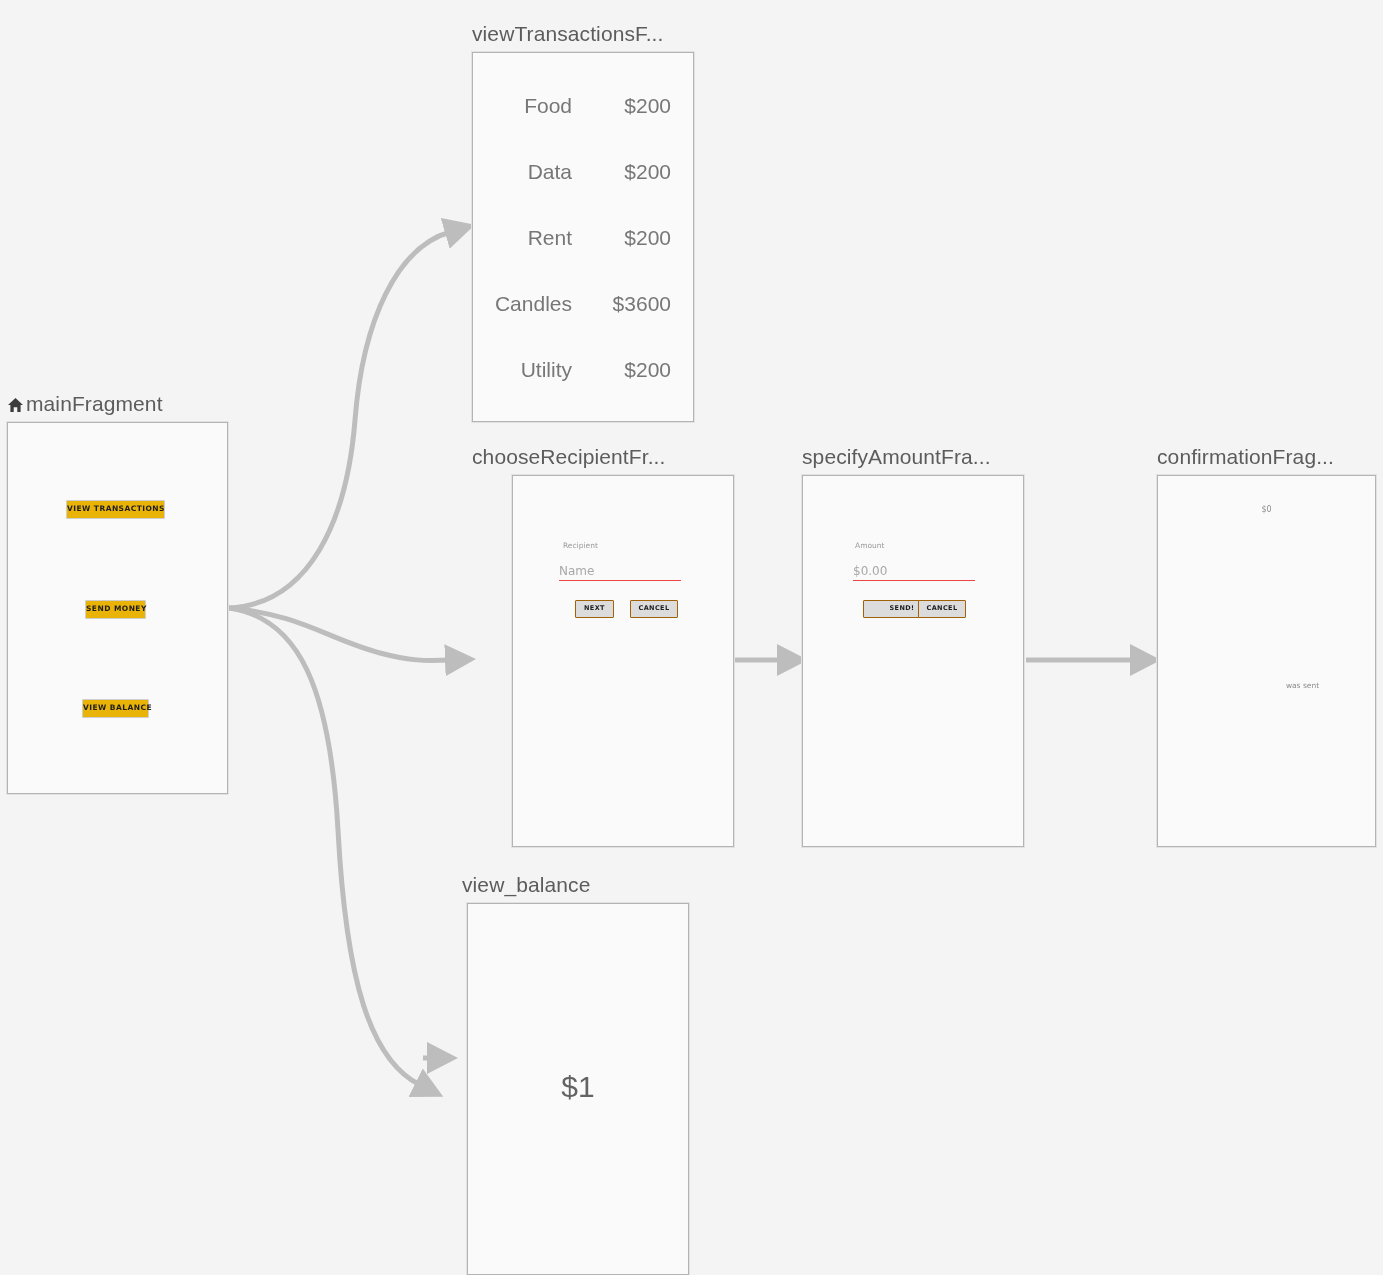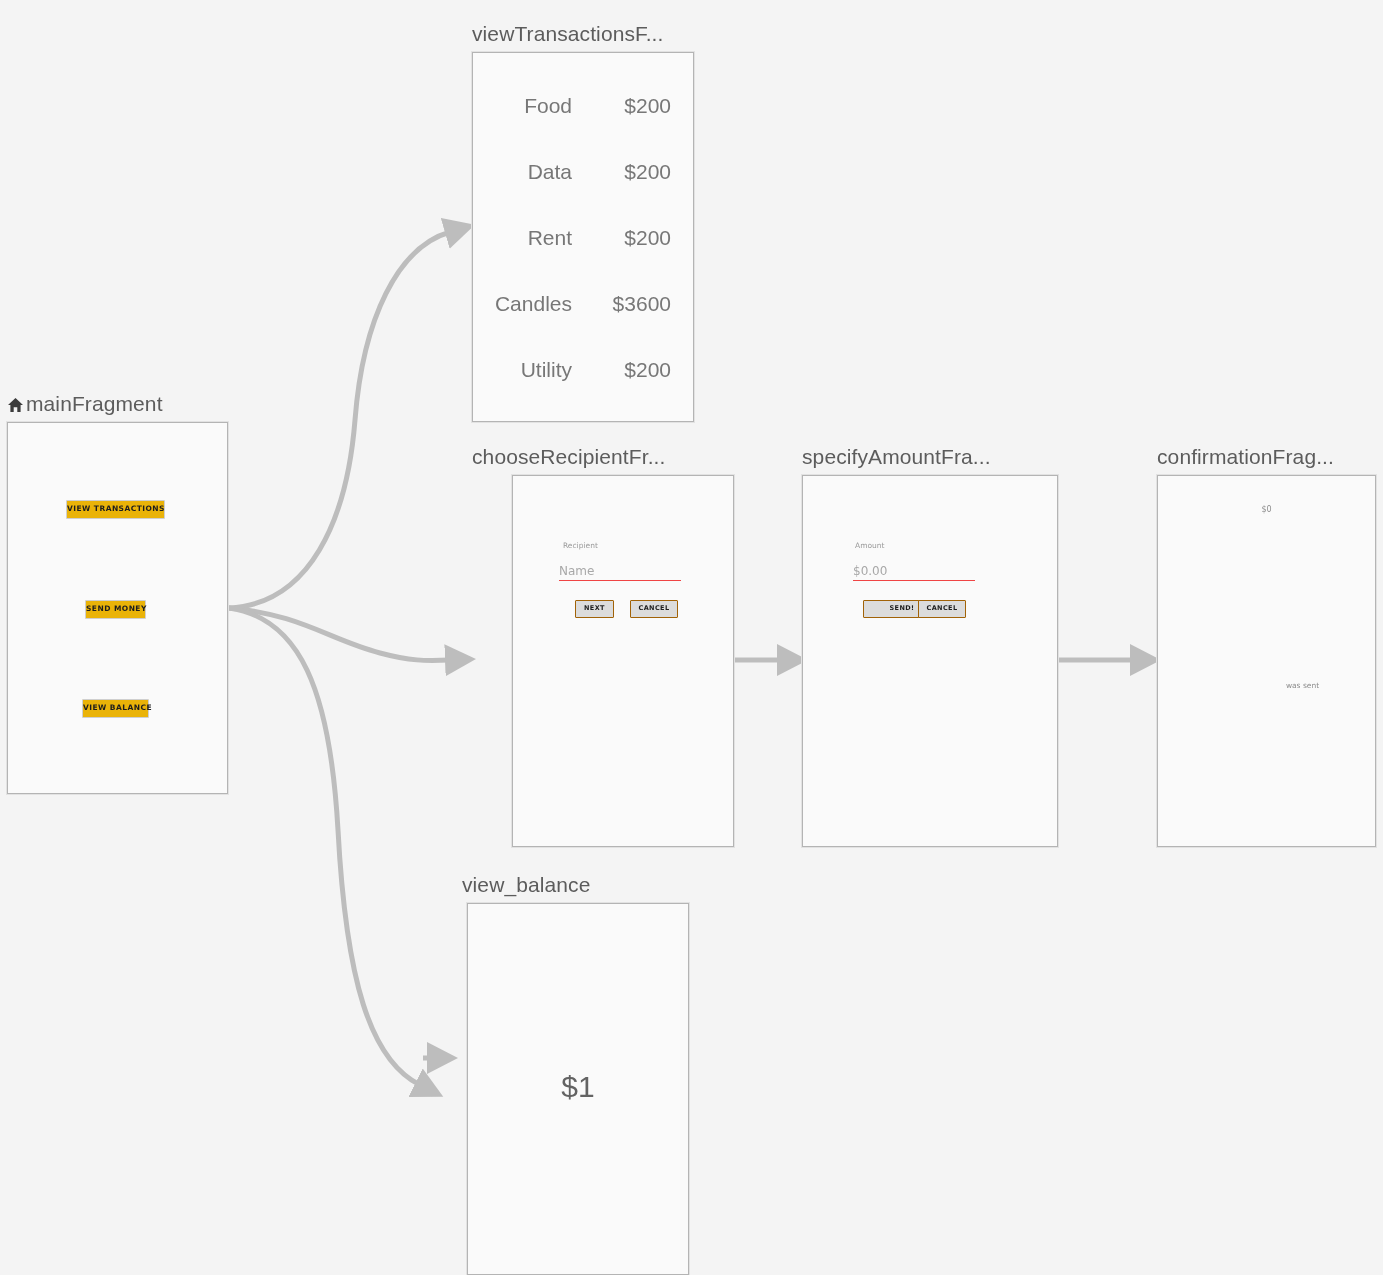--- a/index.html
+++ b/index.html
@@ -96,21 +96,21 @@
     right: 24px;
     top: 0;
   }
 
   
   #choose-recipient-label { left: 472px; top: 437px; }
   #choose-recipient-frame { left: 472px; top: 475px; width: 222px; height: 372px; margin-left: 40px; }
 
   
   #specify-amount-label { left: 802px; top: 437px; }
-  #specify-amount-frame { left: 802px; top: 475px; width: 256px; height: 372px; }
+  #specify-amount-frame { left: 802px; top: 475px; width: 222px; height: 372px; }
 
   
   #confirmation-label { left: 1157px; top: 437px; }
   #confirmation-frame { left: 1157px; top: 475px; width: 219px; height: 372px; }
 
   
   #view-balance-label { left: 462px; top: 865px; }
   #view-balance-frame { left: 467px; top: 903px; width: 222px; height: 372px; }
 
   

